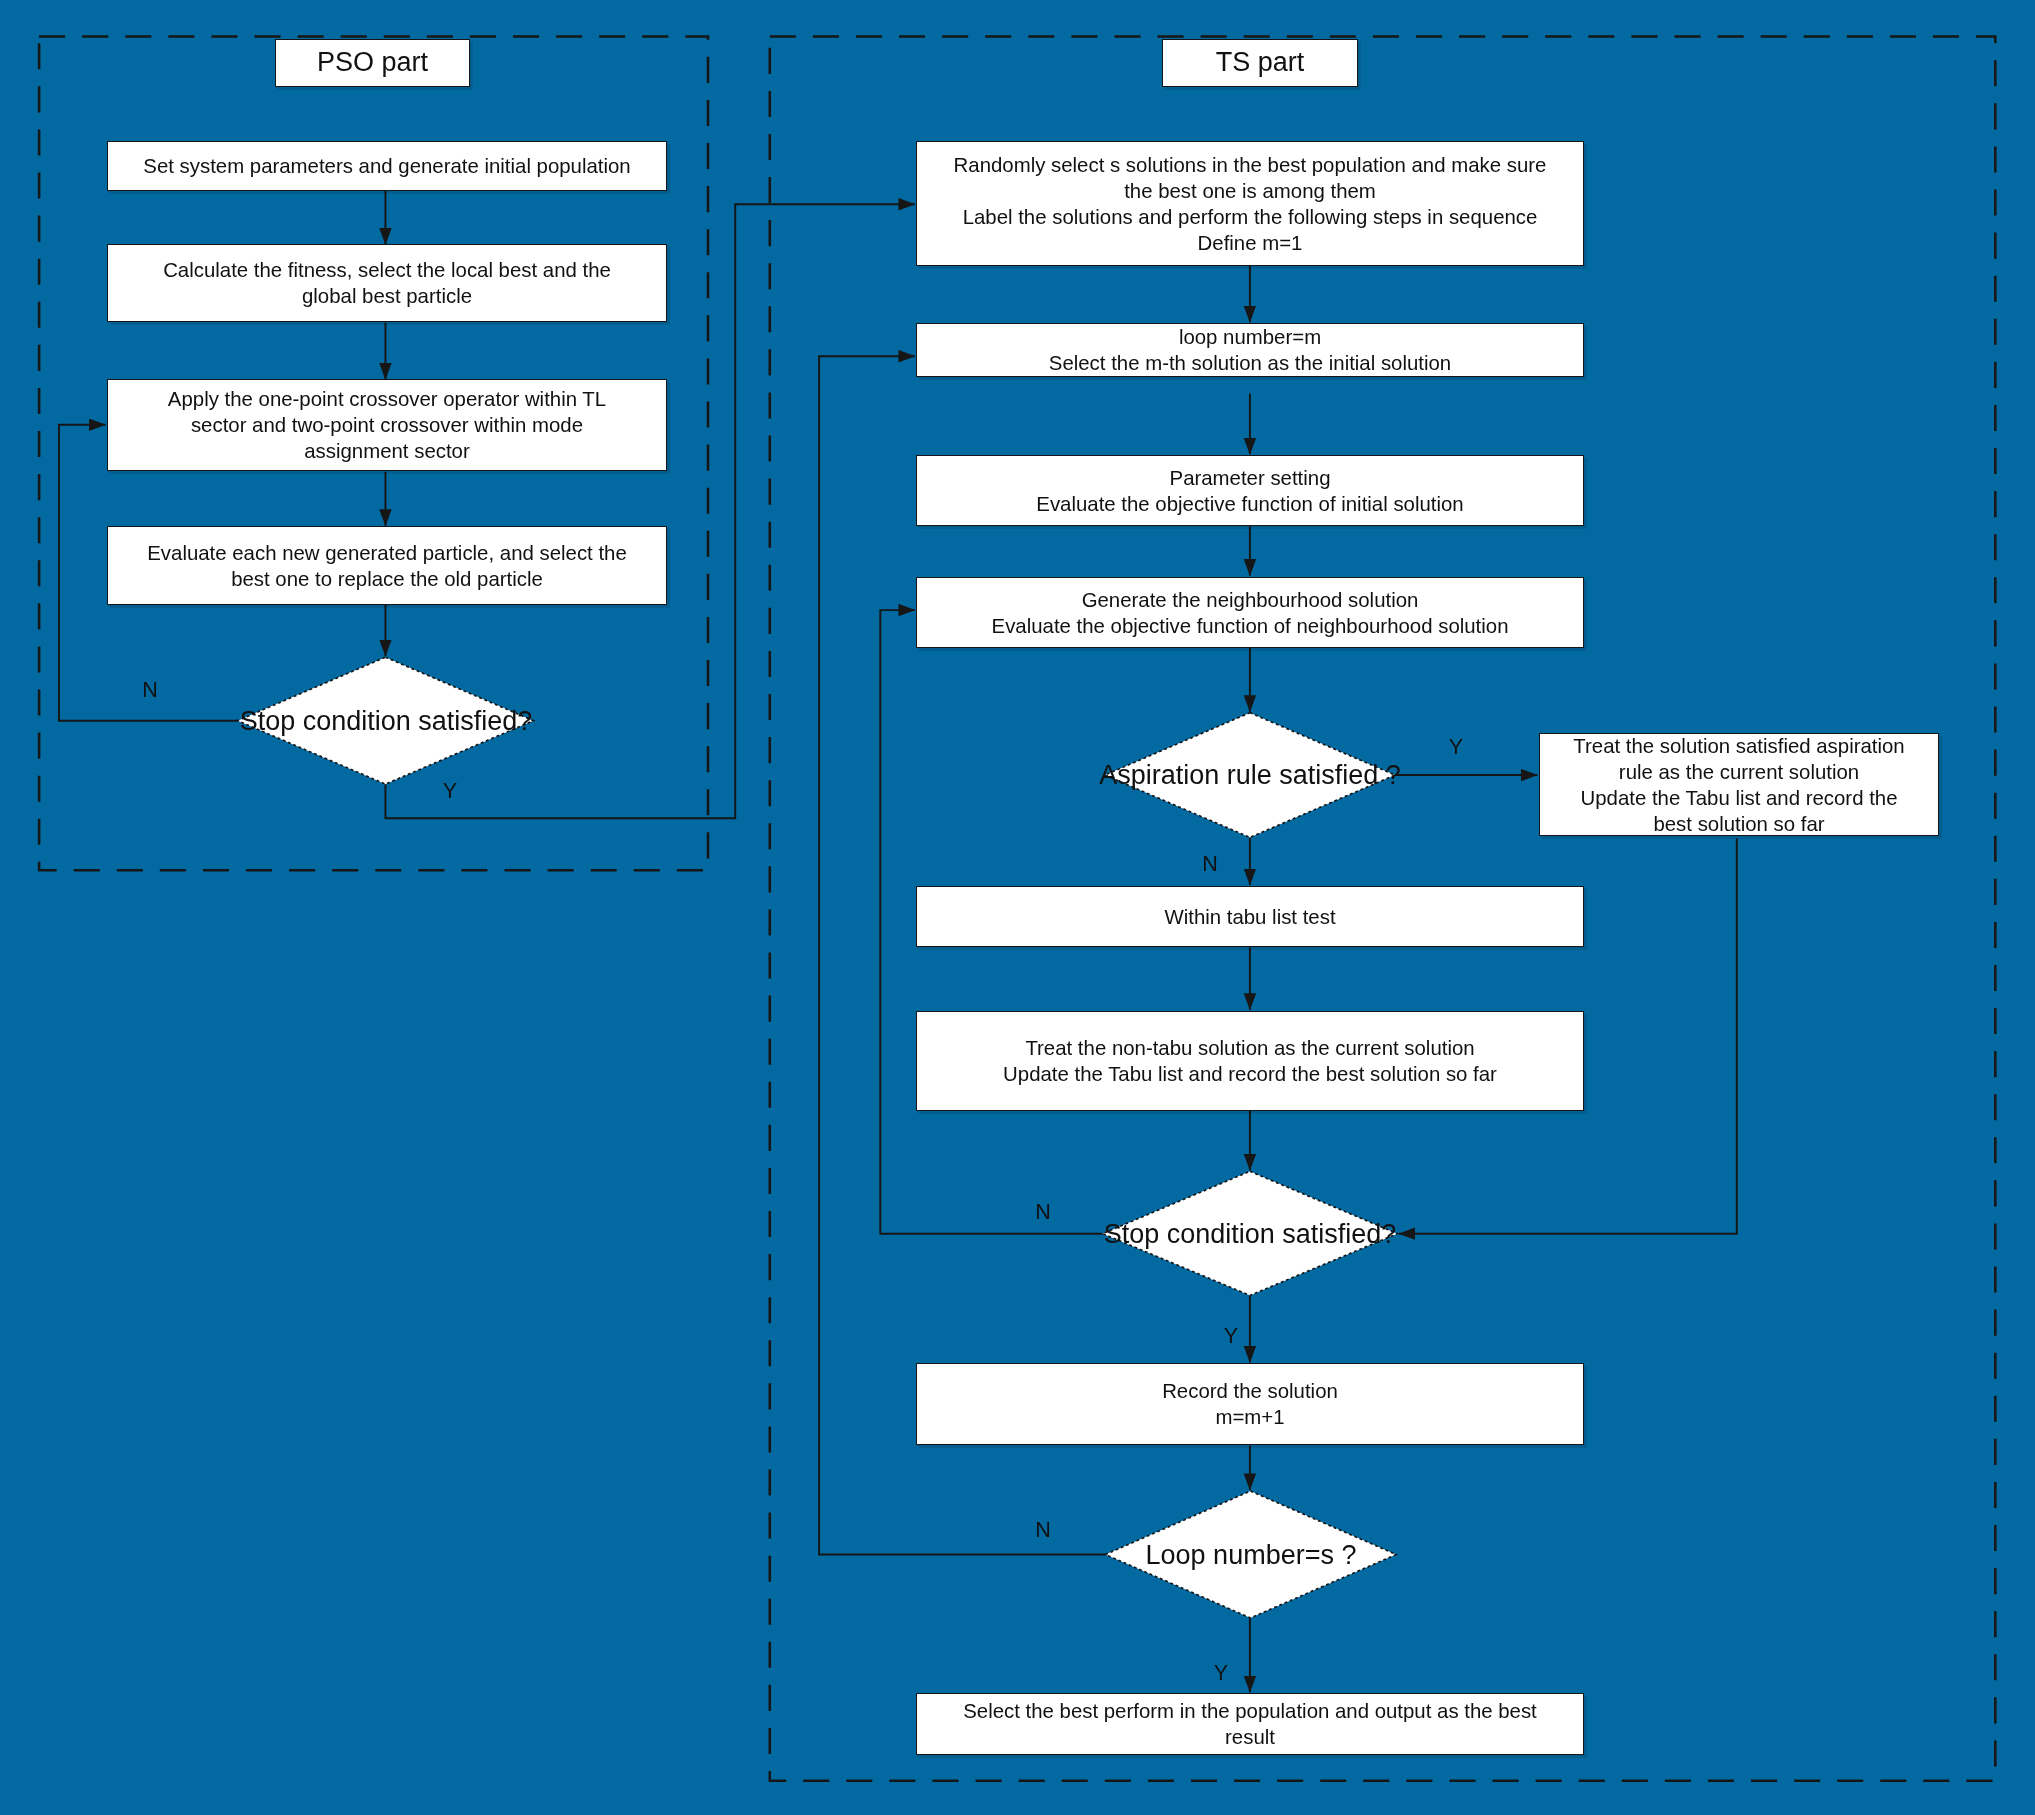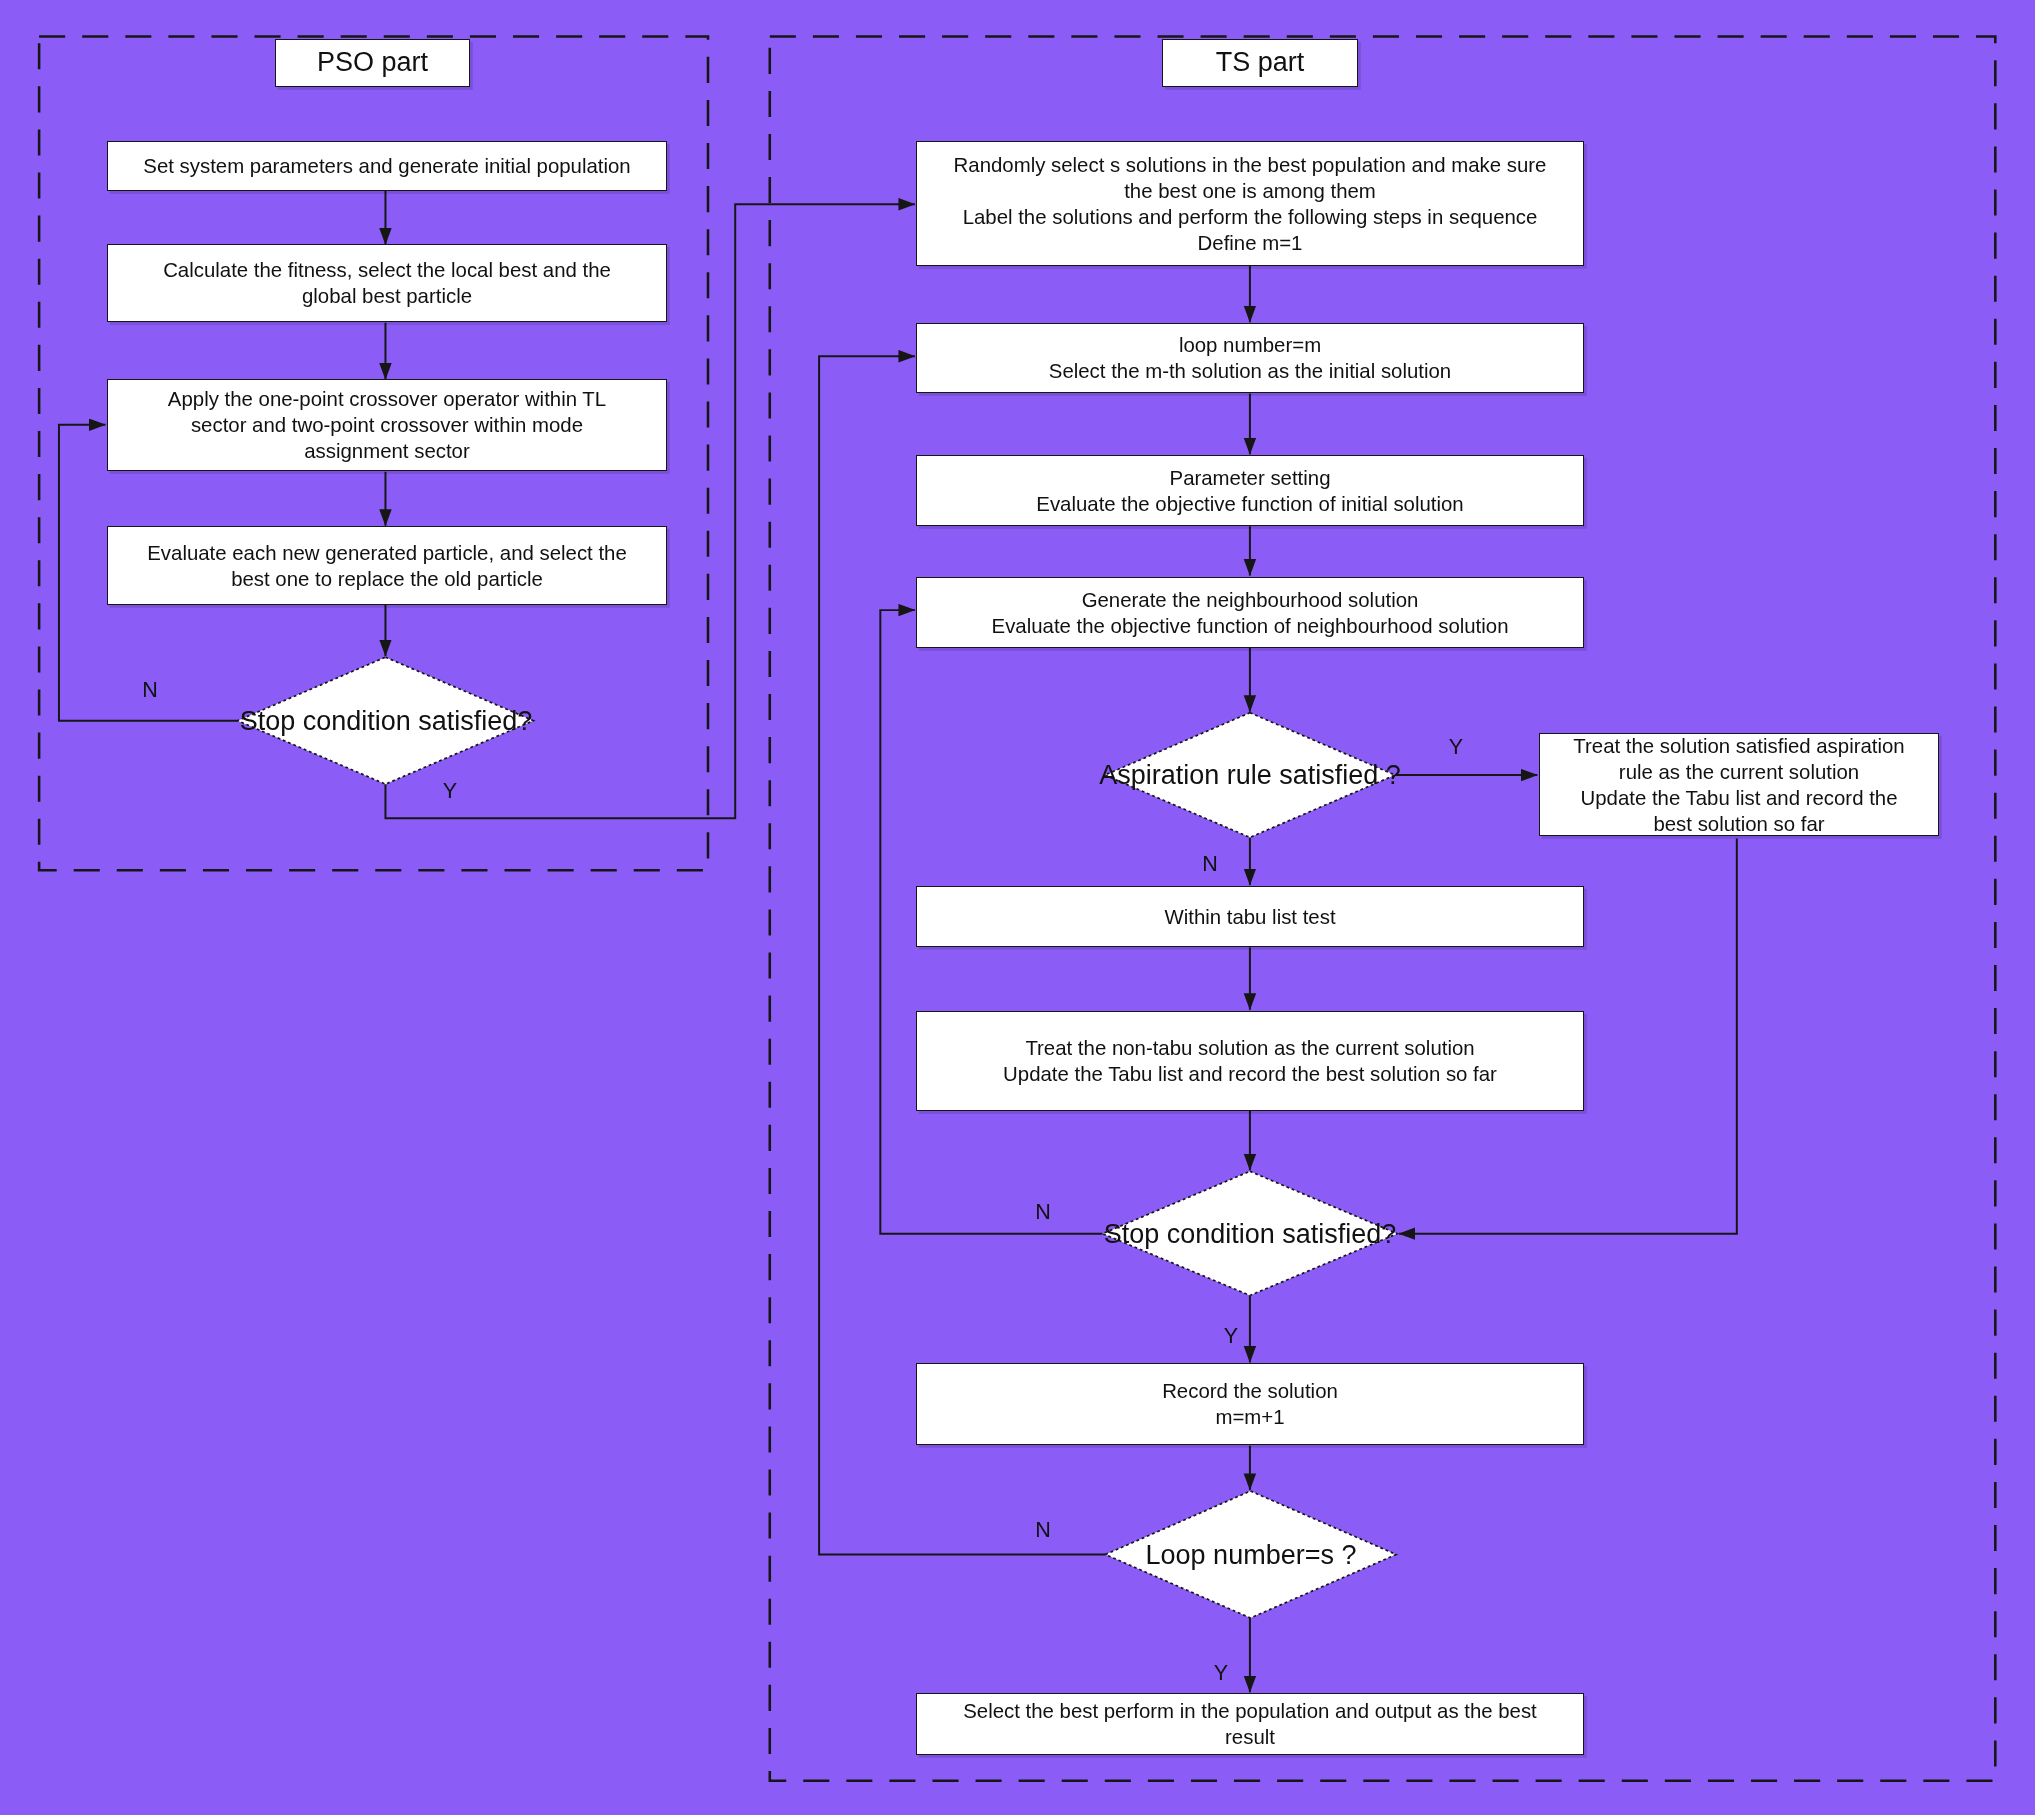--- a/index.html
+++ b/index.html
@@ -4,21 +4,21 @@
 <style>
   html, body {
     margin: 0;
     padding: 0;
     background: #ffffff;
   }
   #canvas {
     position: relative;
     width: 2035px;
     height: 1816px;
-    background: #8b5cf6;
+    background: #0369a1;
     font-family: "Liberation Sans", "DejaVu Sans", sans-serif;
     color: #111111;
   }
   #wires {
     position: absolute;
     left: 0; top: 0;
     width: 2035px;
     height: 1816px;
   }
   .box {
@@ -148,21 +148,21 @@
     <div>TS part</div>
   </div>
 
   <div class="box" style="left:916px;top:141px;width:668px;height:125px;">
     <div>Randomly select s solutions in the best population and make sure</div>
     <div>the best one is among them</div>
     <div>Label the solutions and perform the following steps in sequence</div>
     <div>Define m=1</div>
   </div>
 
-  <div class="box" style="left:916px;top:323px;width:668px;height:70px;text-align:center;">
+  <div class="box" style="left:916px;top:323px;width:668px;height:54px;text-align:center;">
     <div>loop number=m</div>
     <div>Select the m-th solution as the initial solution</div>
   </div>
 
   <div class="box" style="left:916px;top:455px;width:668px;height:71px;">
     <div>Parameter setting</div>
     <div>Evaluate the objective function of initial solution</div>
   </div>
 
   <div class="box" style="left:916px;top:577px;width:668px;height:71px;">

